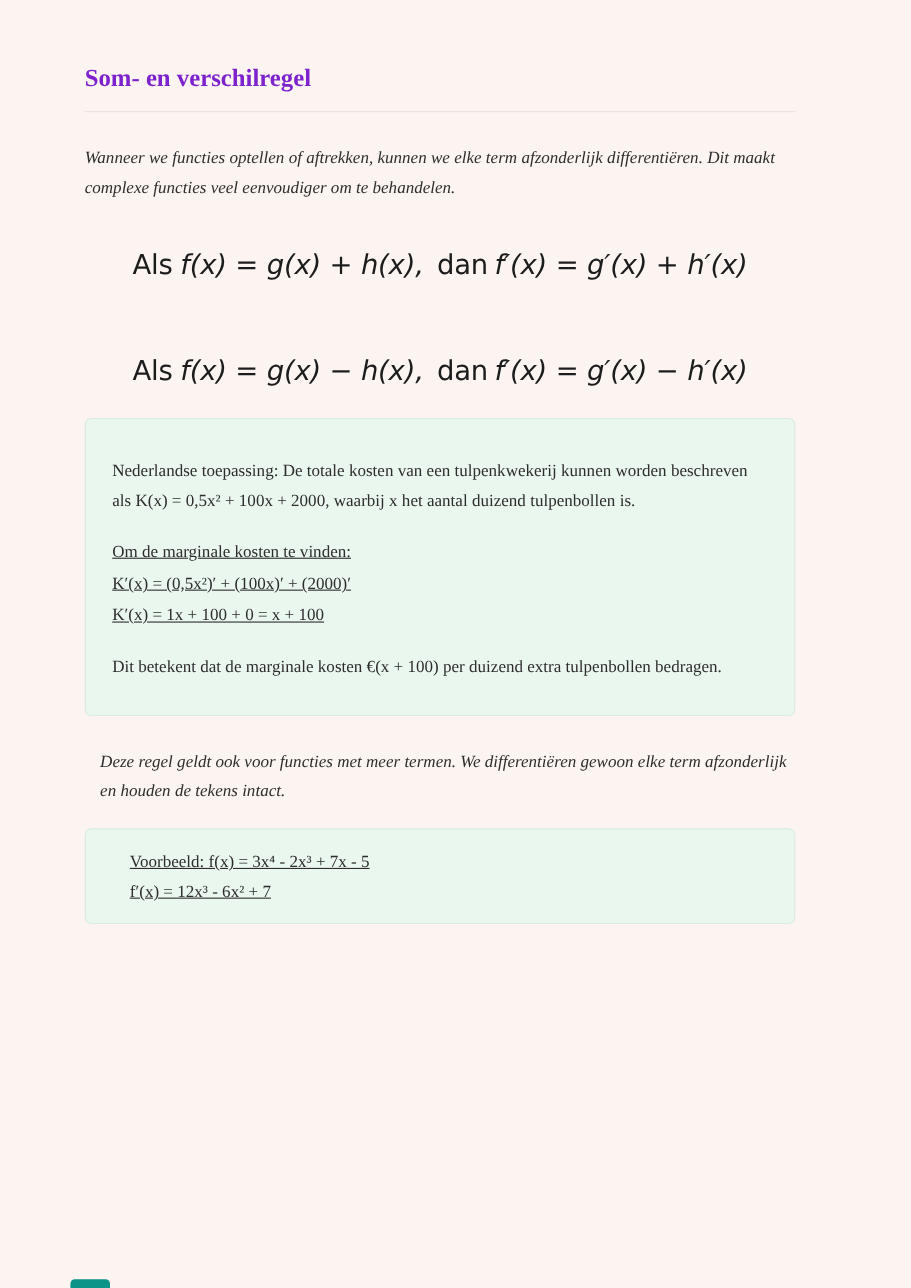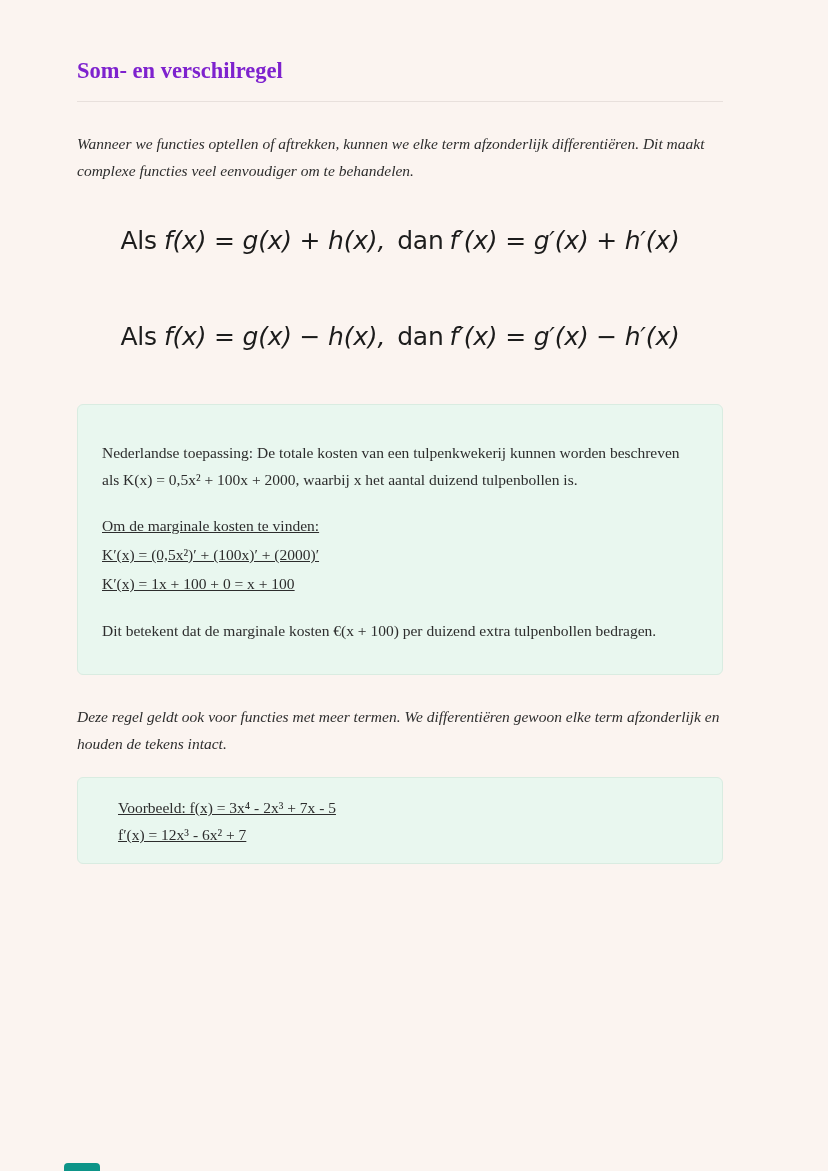--- a/index.html
+++ b/index.html
@@ -48,36 +48,36 @@
     color: var(--formula_text, #1c1c1c);
   }
   .formula-2 { margin-top: 66px; }
   .f-math { font-style: italic; }
   .formula .f-plain { margin-right: 7px; }
   .formula .f-connector { margin-left: 12px; margin-right: 6px; }
   .callout {
     background: var(--callout_bg, #e9f7ef);
     border: 1px solid var(--callout_border, #d9ece1);
     border-radius: 6px;
-    margin-top: 52px;
+    margin-top: 28px;
     padding: 34px 24px 30px 24px;
   }
   .c-para {
     margin: 0;
     font-size: 15.5px;
     line-height: 27px;
   }
   .c-block { margin-top: 18px; }
   .c-line {
     font-size: 15.5px;
     line-height: 29px;
     text-decoration: underline;
   }
   .c-conclusion { margin-top: 19px; }
-  .para-2 { margin-top: 28px; }
+  .para-2 { margin-top: 28px; margin-left: 14px; }
   .callout-example {
     margin-top: 20px;
     padding: 16px 24px 15px 40px;
   }
   .callout-example .c-line { line-height: 27px; }
   .next-peek {
     position: absolute;
     left: 64px;
     bottom: 0;
     width: 36px;

